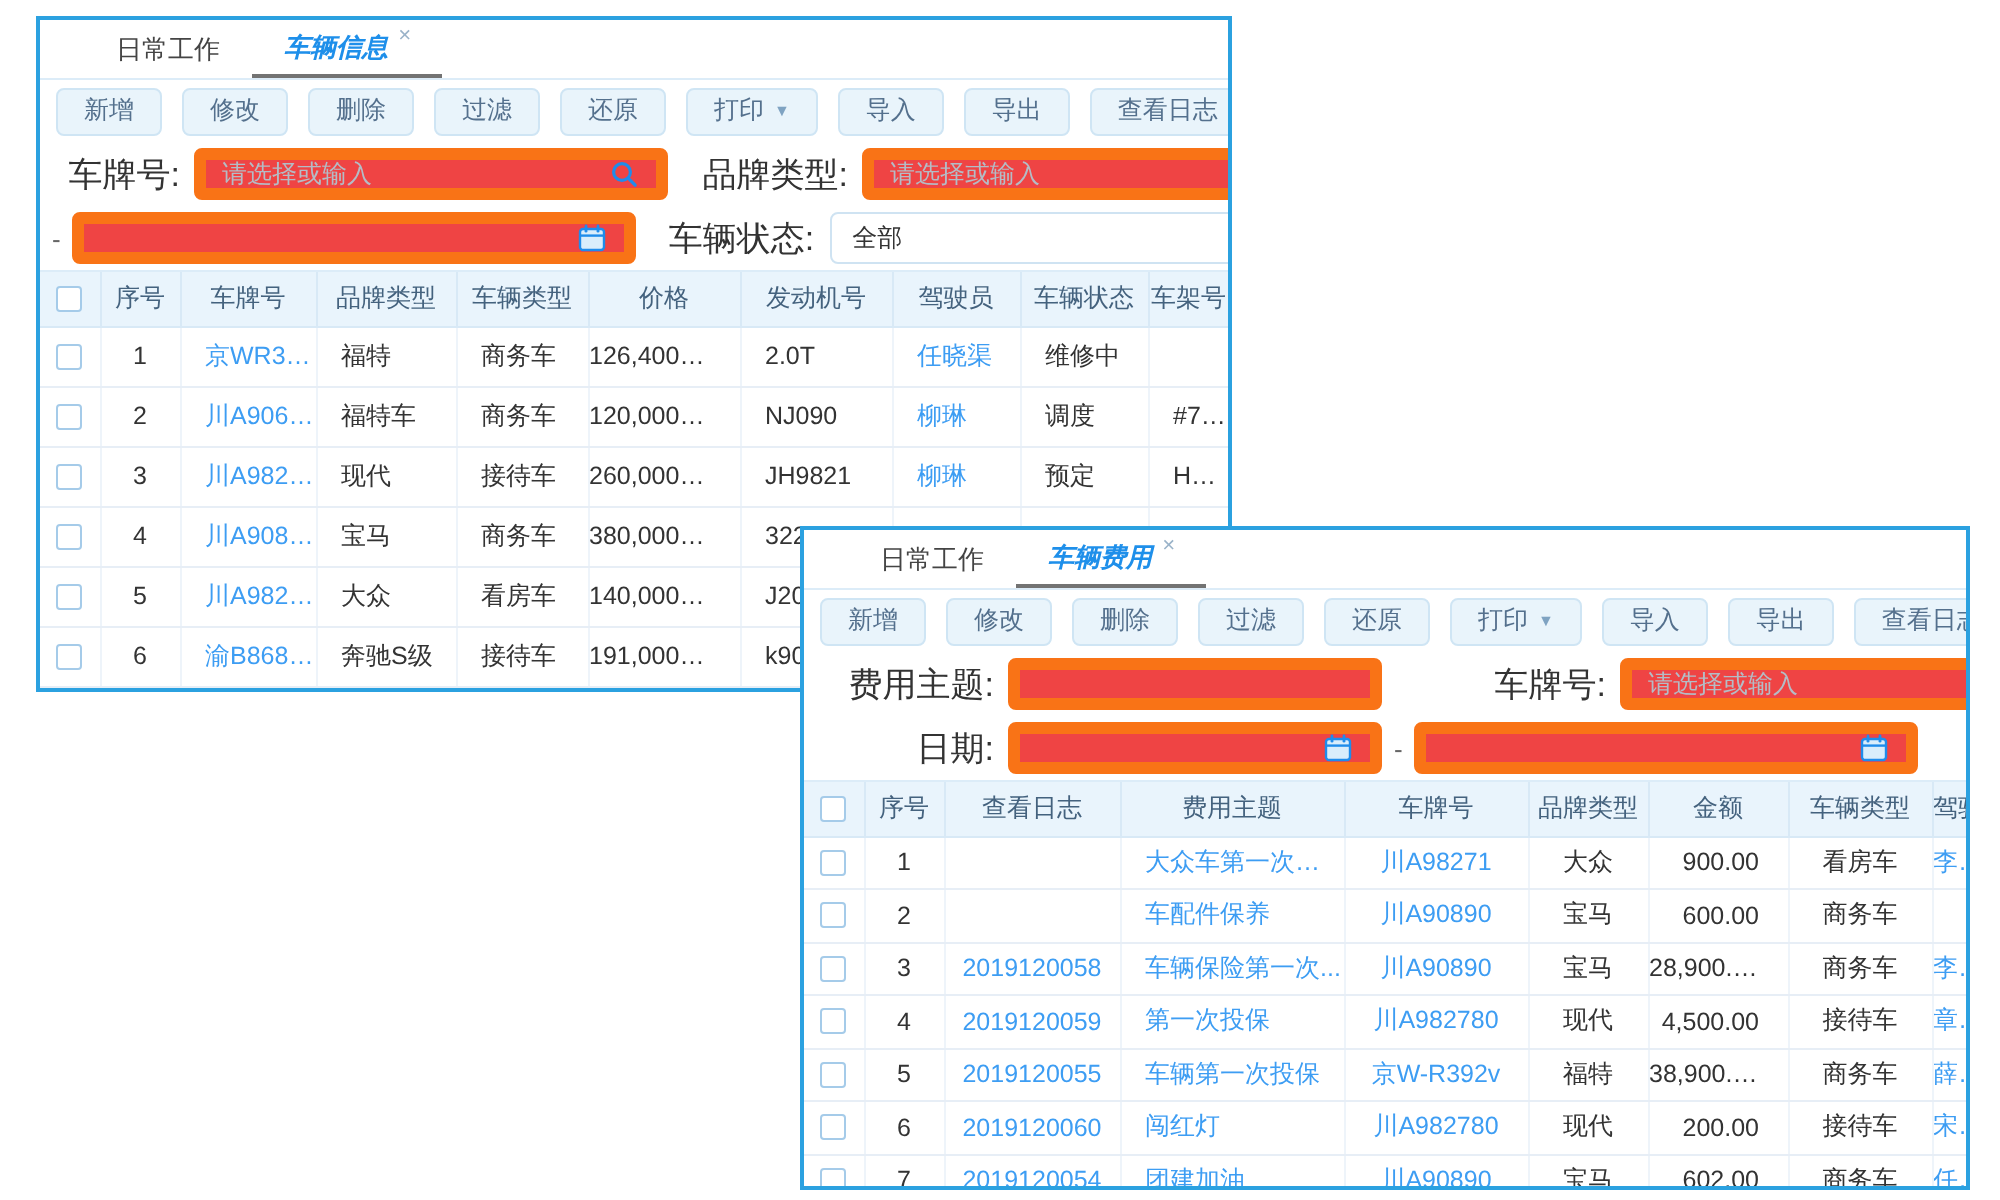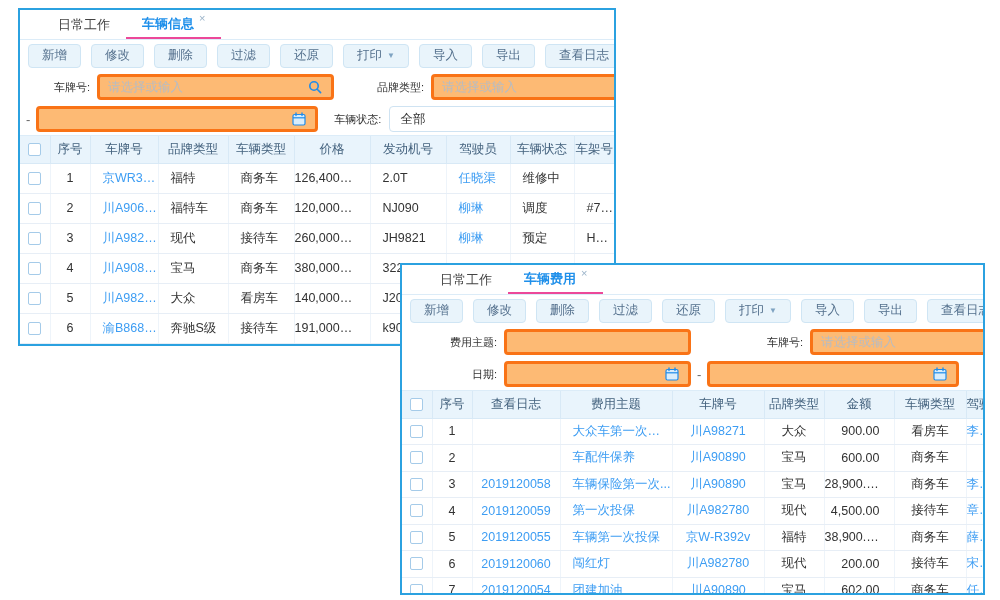--- a/index.html
+++ b/index.html
@@ -9,36 +9,36 @@
   .window { position:absolute; background:#fff; border:2px solid #2ba1e0; overflow:hidden;
     display:flex; flex-direction:column; }
   .win-info    { left:18px;  top:8px;   width:598px; height:338px; z-index:1; }
   .win-expense { left:400px; top:263px; width:585px; height:332px; z-index:2; }
 
   
   .tabbar { height:30px; display:flex; align-items:stretch; border-bottom:1px solid #dcecf8;
     padding-left:22px; flex:none; background:#fff; }
   .tab { display:flex; align-items:center; padding:0 16px; cursor:pointer; color:#444;
     position:relative; font-size:13px;text-align:center; }
-  .tab.active { color:#1e8fea; font-weight:bold; border-bottom:2px solid #ec4899; }
+  .tab.active { color:#1e8fea; font-weight:bold; border-bottom:2px solid #737373;font-style:italic; }
   .tab .close { font-size:11px; color:#9ab3c9; font-weight:normal; margin-left:5px;
     position:relative; top:-6px; }
 
   
   .toolbar { height:31px; display:flex; align-items:center; gap:10px; padding:0 8px;
     flex:none; }
   .tbtn { height:24px; padding:0 13px; background:#e9f4fb; border:1px solid #cfe5f4;
     border-radius:4px; color:#54708d; font-size:12.5px; display:flex; align-items:center;
     gap:5px; cursor:pointer; white-space:nowrap; }
   .caret { font-size:8px; color:#7fa3c2; }
 
   
   .frow { height:32px; display:flex; align-items:center; flex:none; white-space:nowrap; }
-  .flabel { text-align:right; color:#333; font-size:11px; flex:none; }
-  .inp { height:26px; border:3px solid #f97316; border-radius:4px; background:#fdba74;
+  .flabel { text-align:right; color:#333; font-size:17px; flex:none; }
+  .inp { height:26px; border:6px solid #f97316; border-radius:4px; background:#ef4444;
     display:flex; align-items:center; padding:0 8px; flex:none; position:relative; }
   .inp input { border:none; outline:none; flex:1; min-width:0; font-size:12.5px;
     font-family:inherit; color:#333; background:transparent; }
   .inp input::placeholder { color:#b4bcc6; }
   .icon-btn { flex:none; width:16px; height:16px; display:flex; align-items:center;
     justify-content:center; cursor:pointer; }
   .selbox { height:26px; border:1px solid #cfe3f2; border-radius:4px; display:flex;
     align-items:center; padding:0 10px; font-size:12.5px; color:#333; flex:none;font-family:Liberation Serif, serif; }
   .dash { color:#666; padding:0 6px; }
 

